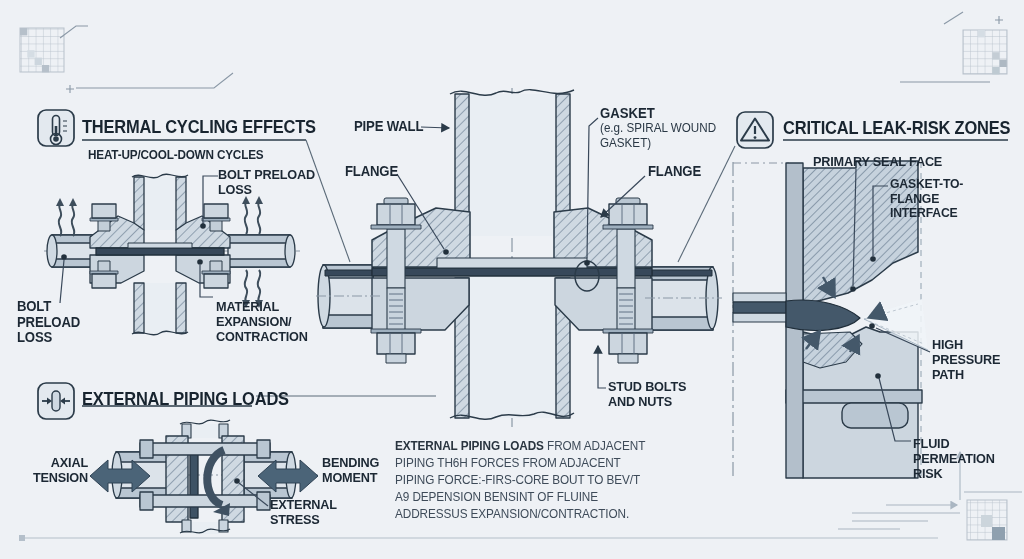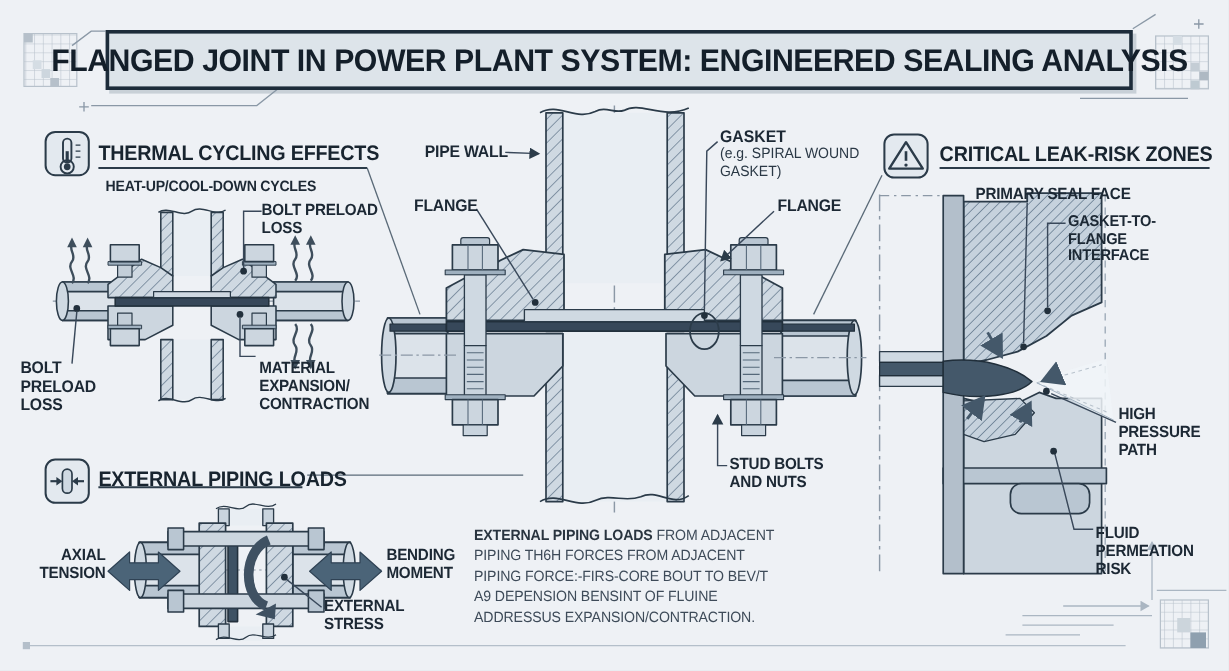--- a/index.html
+++ b/index.html
@@ -318,23 +318,20 @@
     <circle cx="446" cy="252" r="2.8"></circle>
     <circle cx="587" cy="263" r="2.8"></circle>
     <circle cx="853" cy="289" r="2.8"></circle>
     <circle cx="873" cy="259" r="2.8"></circle>
     <circle cx="872" cy="326" r="2.8"></circle>
     <circle cx="878" cy="376" r="2.8"></circle>
     <circle cx="237" cy="481" r="2.8"></circle>
   </g>
 </svg>
 
-<div class="title">
-  <span>FLANGED JOINT IN POWER PLANT SYSTEM: ENGINEERED SEALING ANALYSIS</span>
-</div>
 
 <div class="hdr" style="left:82px;top:117px">THERMAL CYCLING EFFECTS</div>
 <div class="lbl sm" style="left:88px;top:148px">HEAT-UP/COOL-DOWN CYCLES</div>
 <div class="lbl" style="left:218px;top:167px">BOLT PRELOAD
 LOSS</div>
 <div class="lbl" style="left:17px;top:299px;font-size:14px">BOLT
 PRELOAD
 LOSS</div>
 <div class="lbl" style="left:216px;top:299px">MATERIAL
 EXPANSION/

